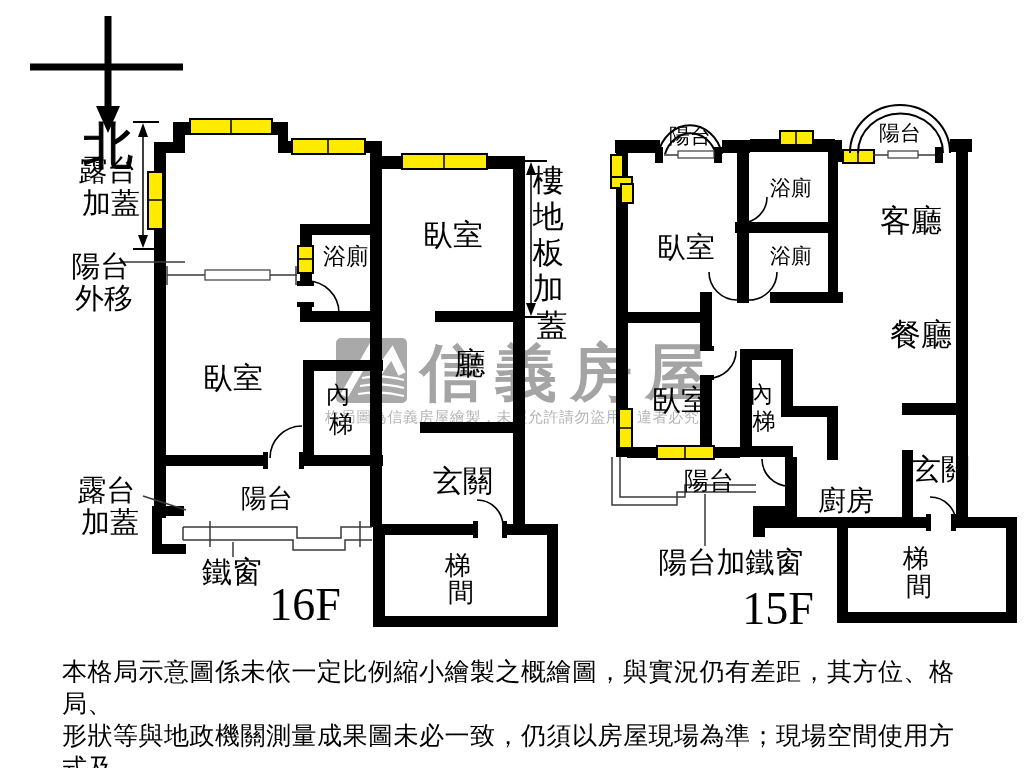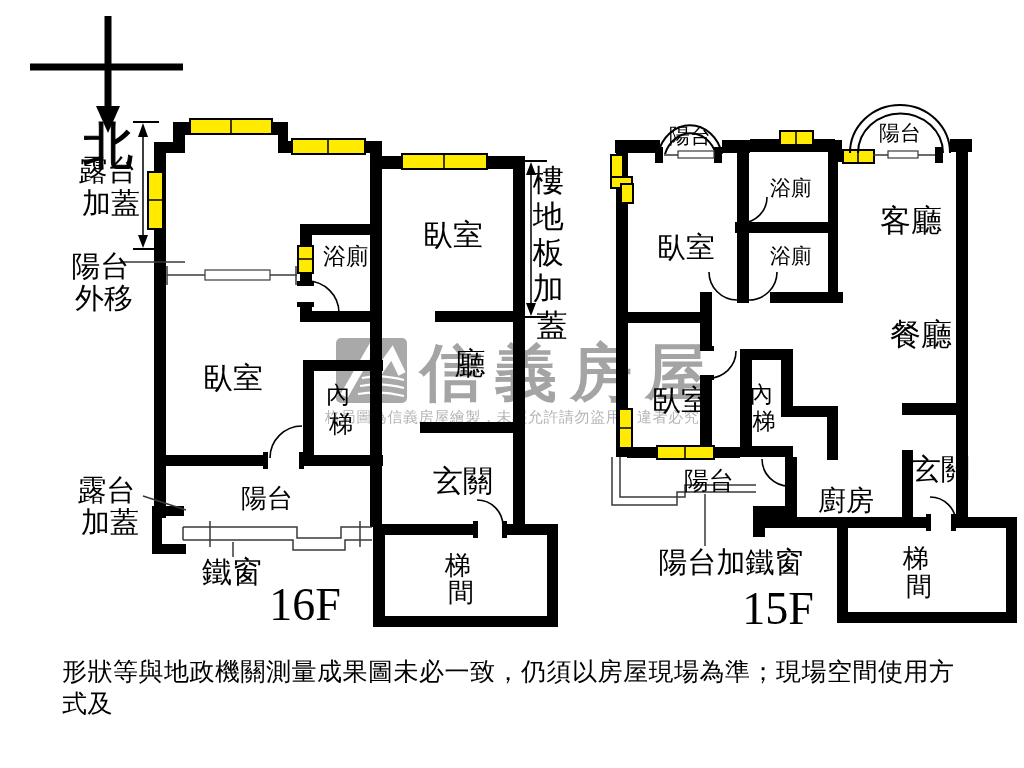--- a/index.html
+++ b/index.html
@@ -203,17 +203,18 @@
     <text class="room-label" x="919" y="567" font-size="26" text-anchor="middle">
       <tspan x="919" y="567">梯</tspan>
       <tspan x="919" y="595">間</tspan>
     </text>
     <text class="room-label" x="731" y="572" font-size="29" text-anchor="middle">陽台加鐵窗</text>
     <text class="room-label" x="778" y="624" font-size="46" text-anchor="middle">15F</text>
   </g>
 </svg>
 
   <div class="disclaimer">
+    <div>本格局示意圖係未依一定比例縮小繪製之概繪圖，與實況仍有差距，其方位、格局、</div>
     <div>形狀等與地政機關測量成果圖未必一致，仍須以房屋現場為準；現場空間使用方式及</div>
 
   </div>
 
 </div>
 
 </body></html>

